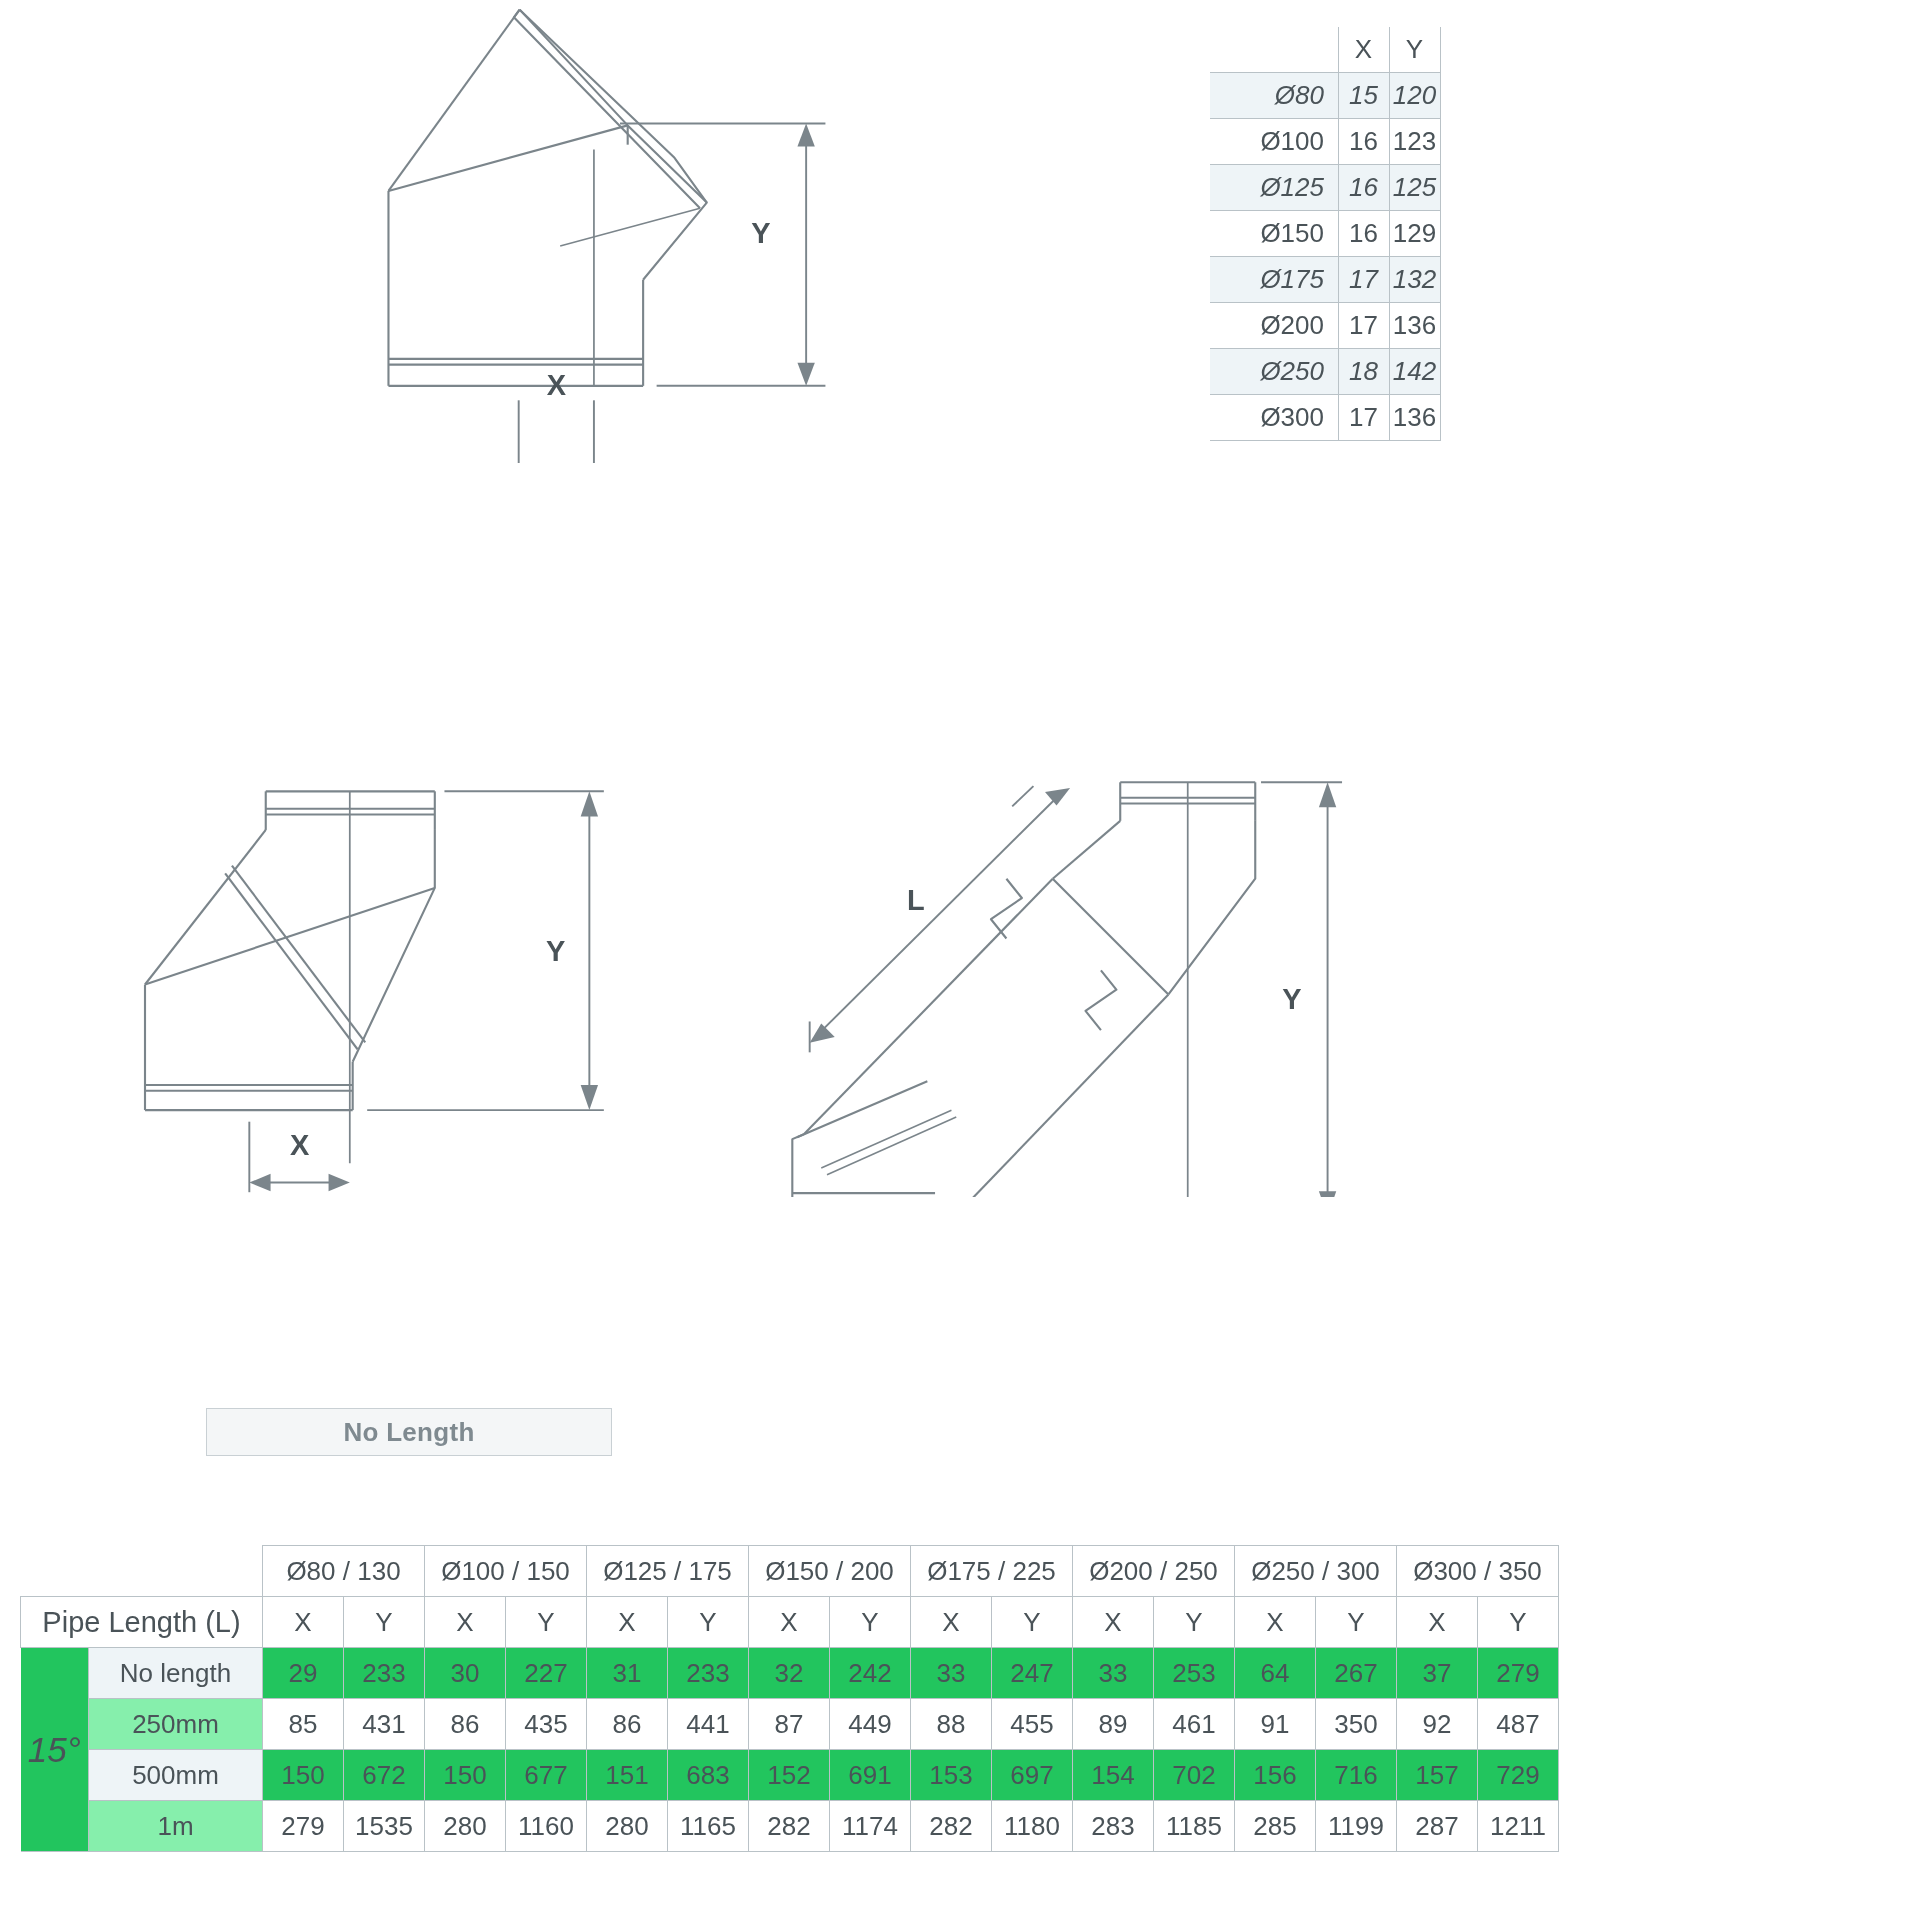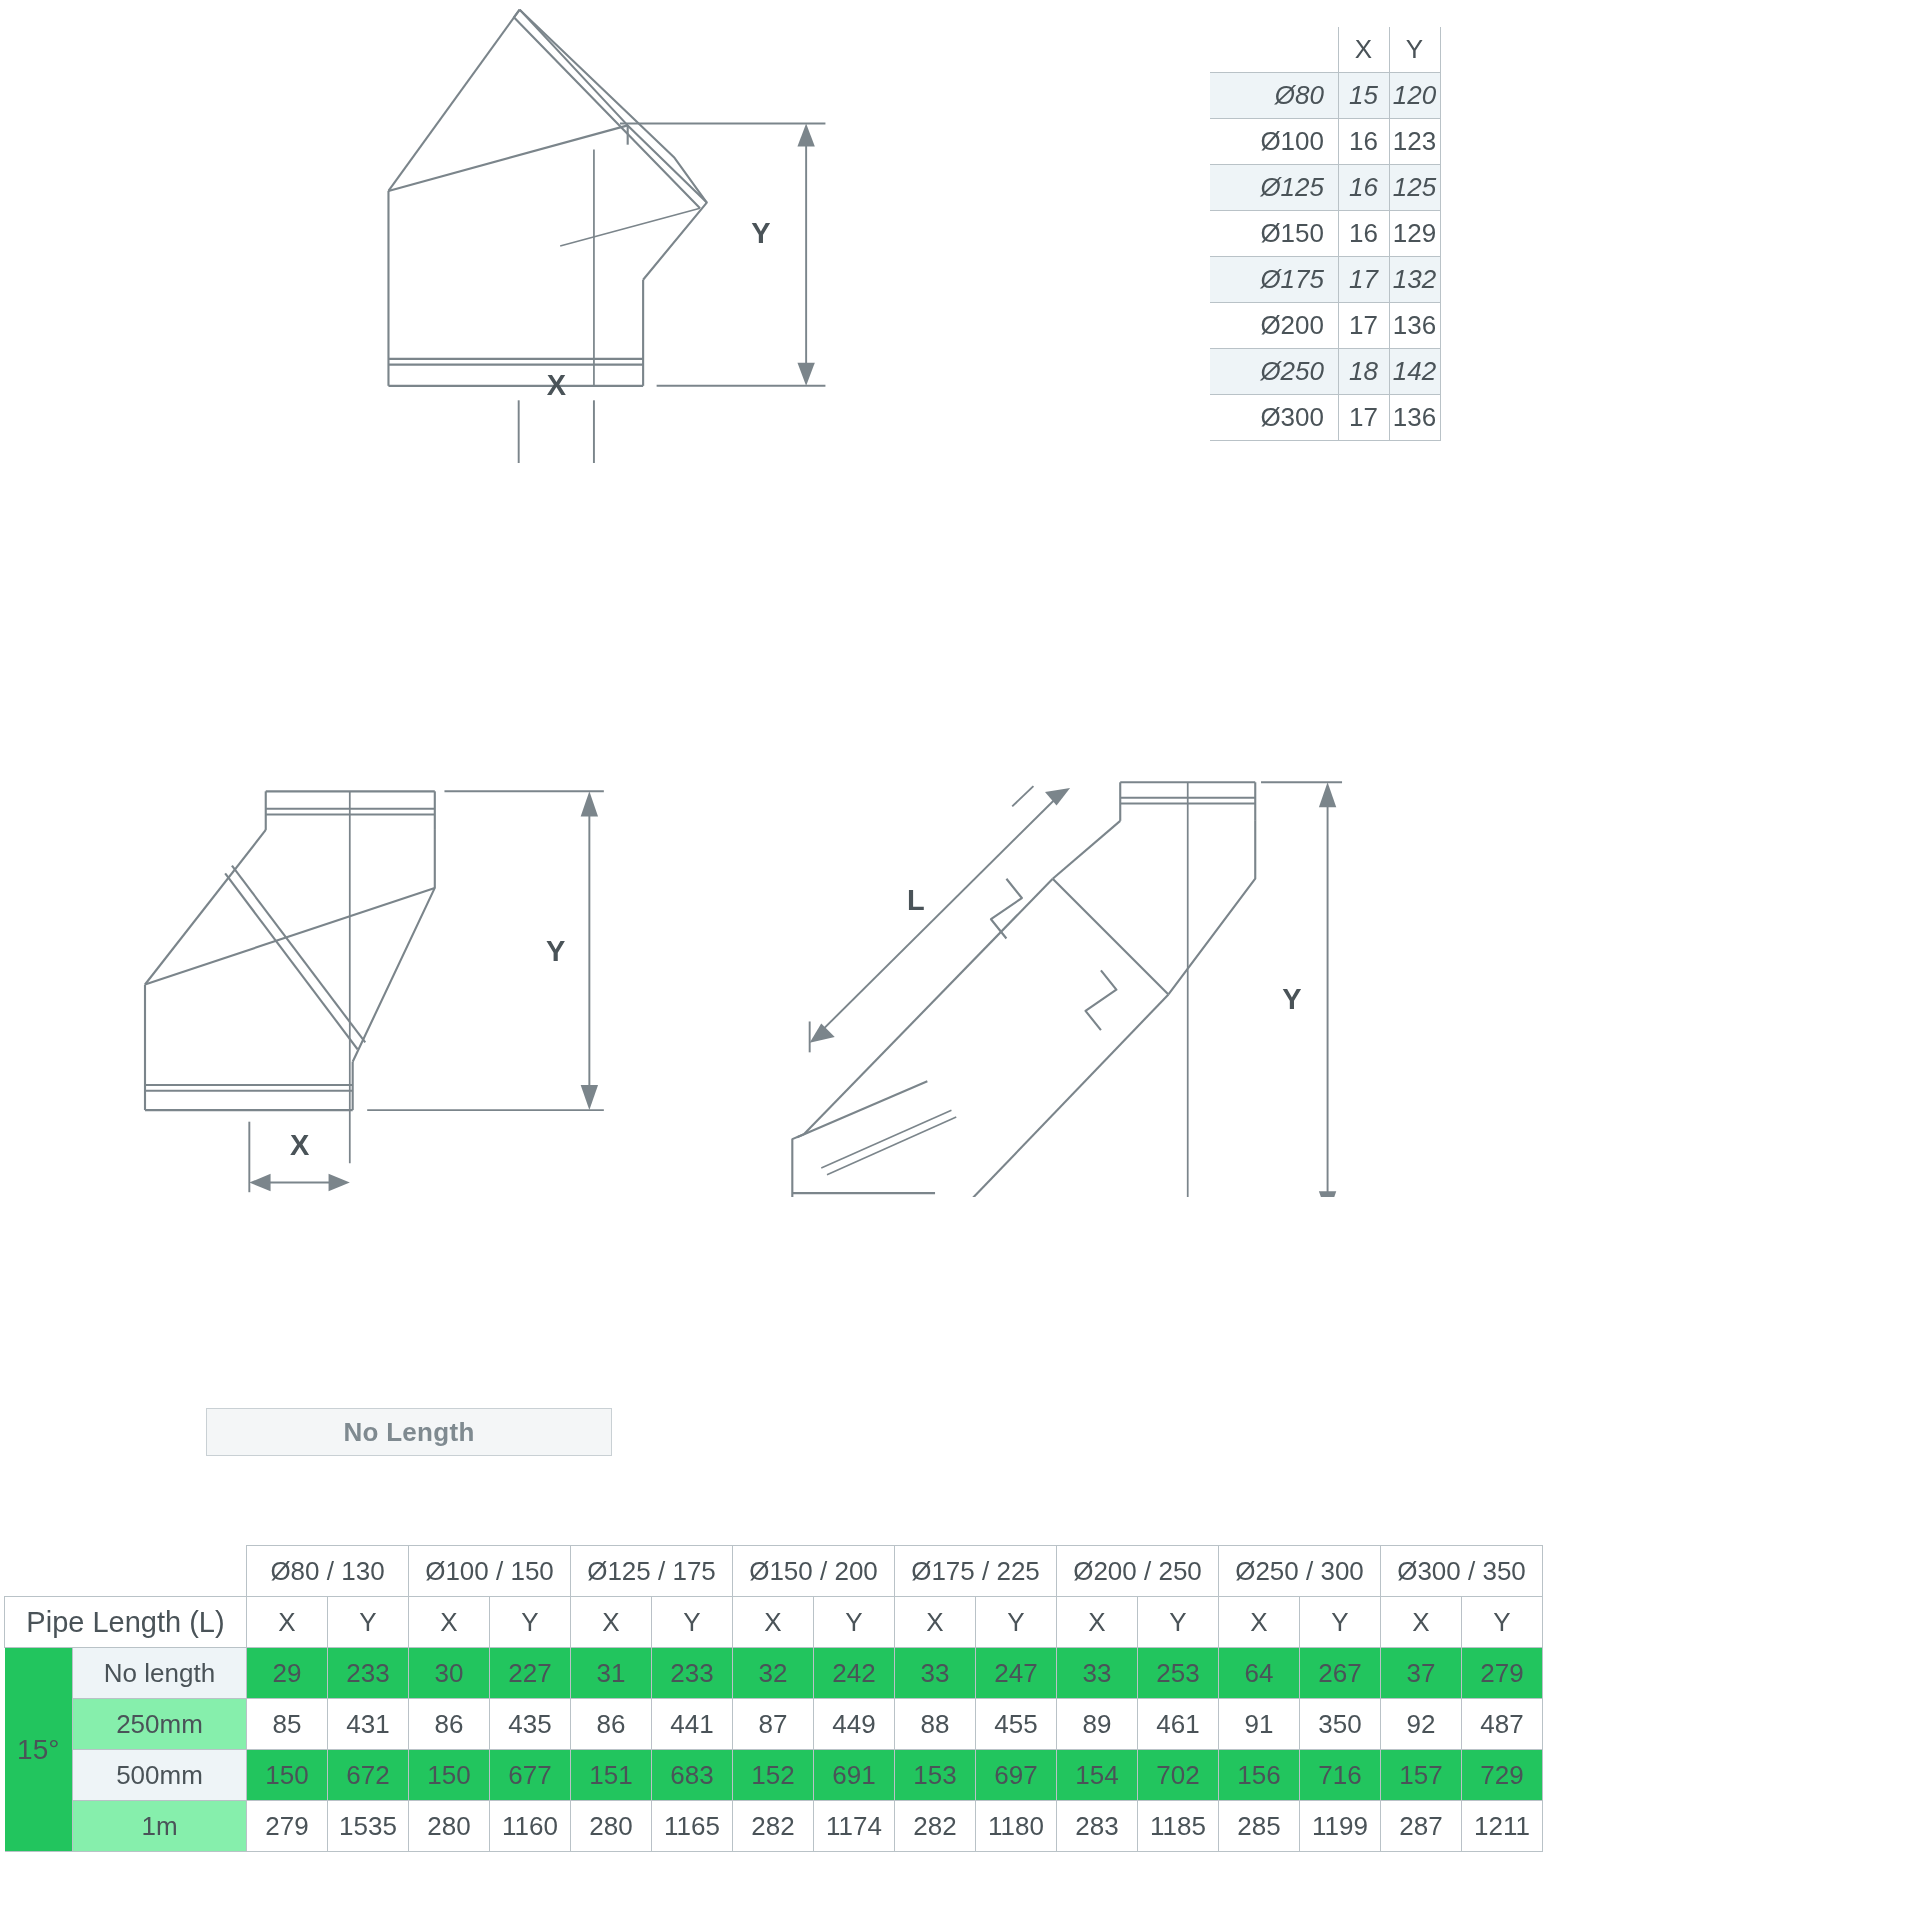--- a/index.html
+++ b/index.html
@@ -61,21 +61,21 @@
     font-weight: bold;
     display: flex;
     align-items: center;
     justify-content: center;
     letter-spacing: 0.3px;
   }
 
   
   .big-table {
     position: absolute;
-    left: 4px;
+    left: 20px;
     top: 1545px;
     border-collapse: collapse;
     font-size: 26px;
     color: #4a5358;
   }
   .big-table td, .big-table th {
     border: 1px solid #b9c2c7;
     text-align: center;
     font-weight: normal;
     padding: 0 3.9px;
@@ -92,23 +92,24 @@
   }
   .big-table .pipe-len {
     font-weight: normal;
     font-size: 29px;
     text-align: center;
     width: 241px;
     white-space: nowrap;
   }
   .big-table .angle-cell {
     width: 68px;
-    font-size: 28px;
+    font-size: 35px;
     background: #eef4f7;
     border-left: none;
+    font-style: italic;
   }
   .big-table .rowlabel {
     width: 174px;
     text-align: center;
     background: #86efac;
   }
   .big-table td.val { width: 81px; }
   .big-table tr.alt td { background: #22c55e; }
   .big-table tr.alt td.rowlabel { background: #eef4f7; }
 </style>

